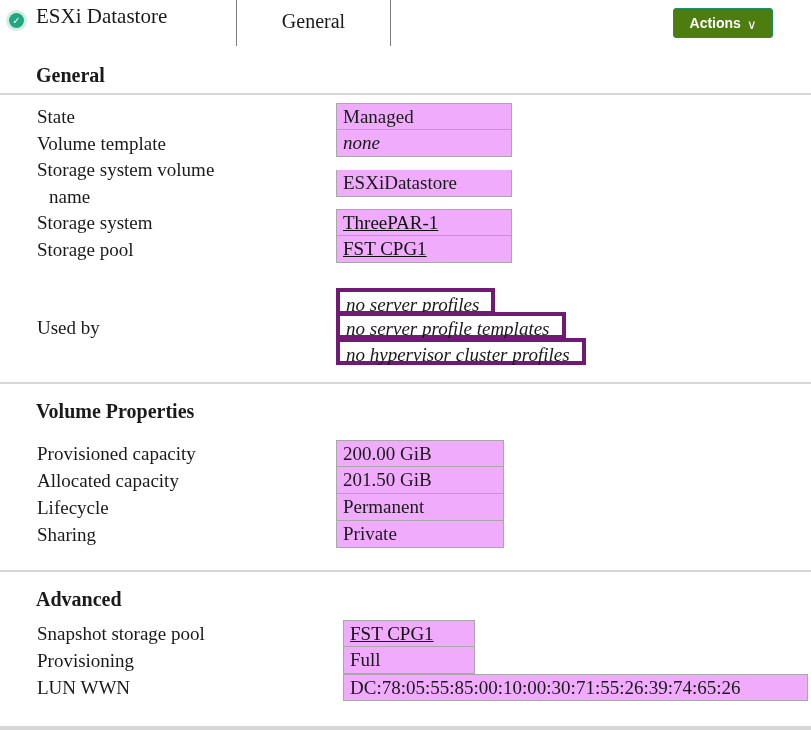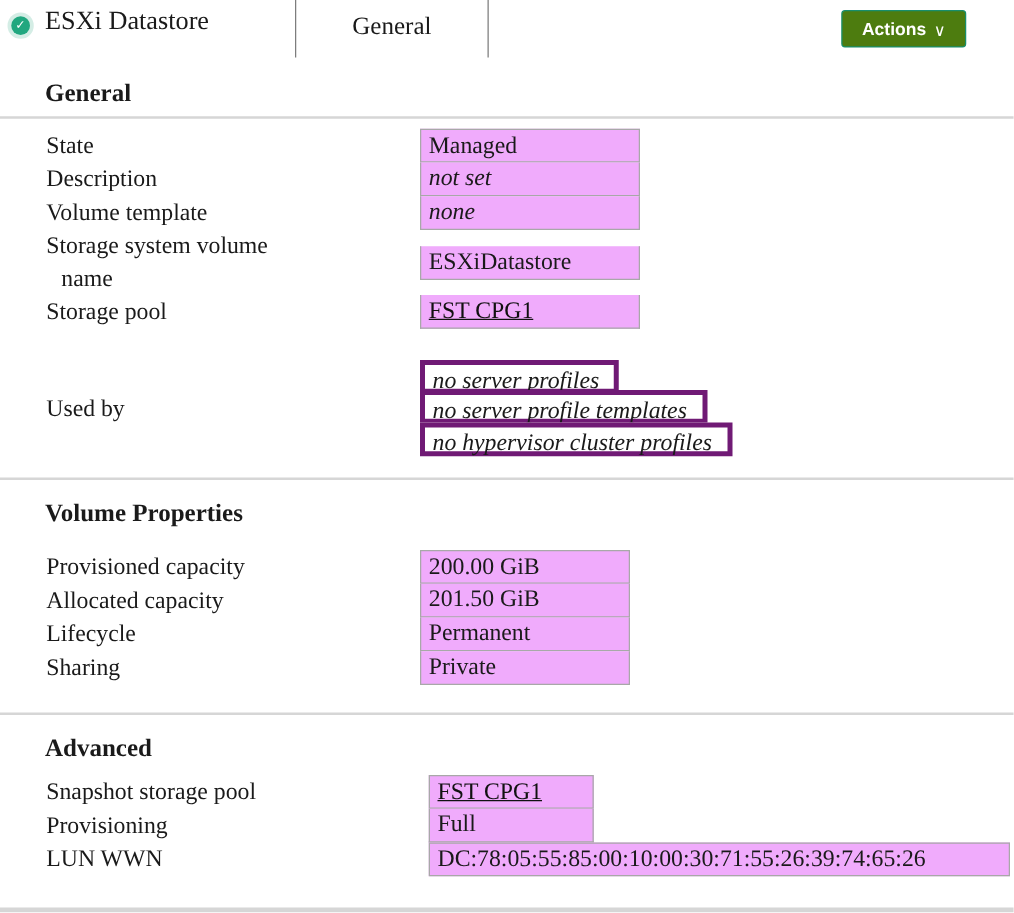--- a/index.html
+++ b/index.html
@@ -106,32 +106,34 @@
 
 <div class="section-heading h-general">General</div>
 <div class="hdiv div-general"></div>
 
 <div class="rows-general">
   <div class="row">
     <div class="label lbl-g">State</div>
     <div class="vbox w-g">Managed</div>
   </div>
   <div class="row">
-    <div class="label lbl-g">Description</div>
-    <div class="vbox w-g no-top italic">not set</div>
-  </div>
-  <div class="row">
     <div class="label lbl-g">Volume template</div>
     <div class="vbox w-g no-top italic">none</div>
   </div>
   <div class="row tall">
     <div class="lbl-wrap-g">
       <div class="label lbl-hang">Storage system volume name</div>
     </div>
     <div class="vbox w-g no-top">ESXiDatastore</div>
+  </div>
+  <div class="row">
+    <div class="label lbl-g">Storage system</div>
+    <div class="vbox w-g">
+      <span class="link">ThreePAR-1</span>
+    </div>
   </div>
   <div class="row">
     <div class="label lbl-g">Storage pool</div>
     <div class="vbox w-g no-top">
       <span class="link">FST CPG1</span>
     </div>
   </div>
 
   <div class="row auto row-usedby">
     <div class="label lbl-g">Used by</div>

